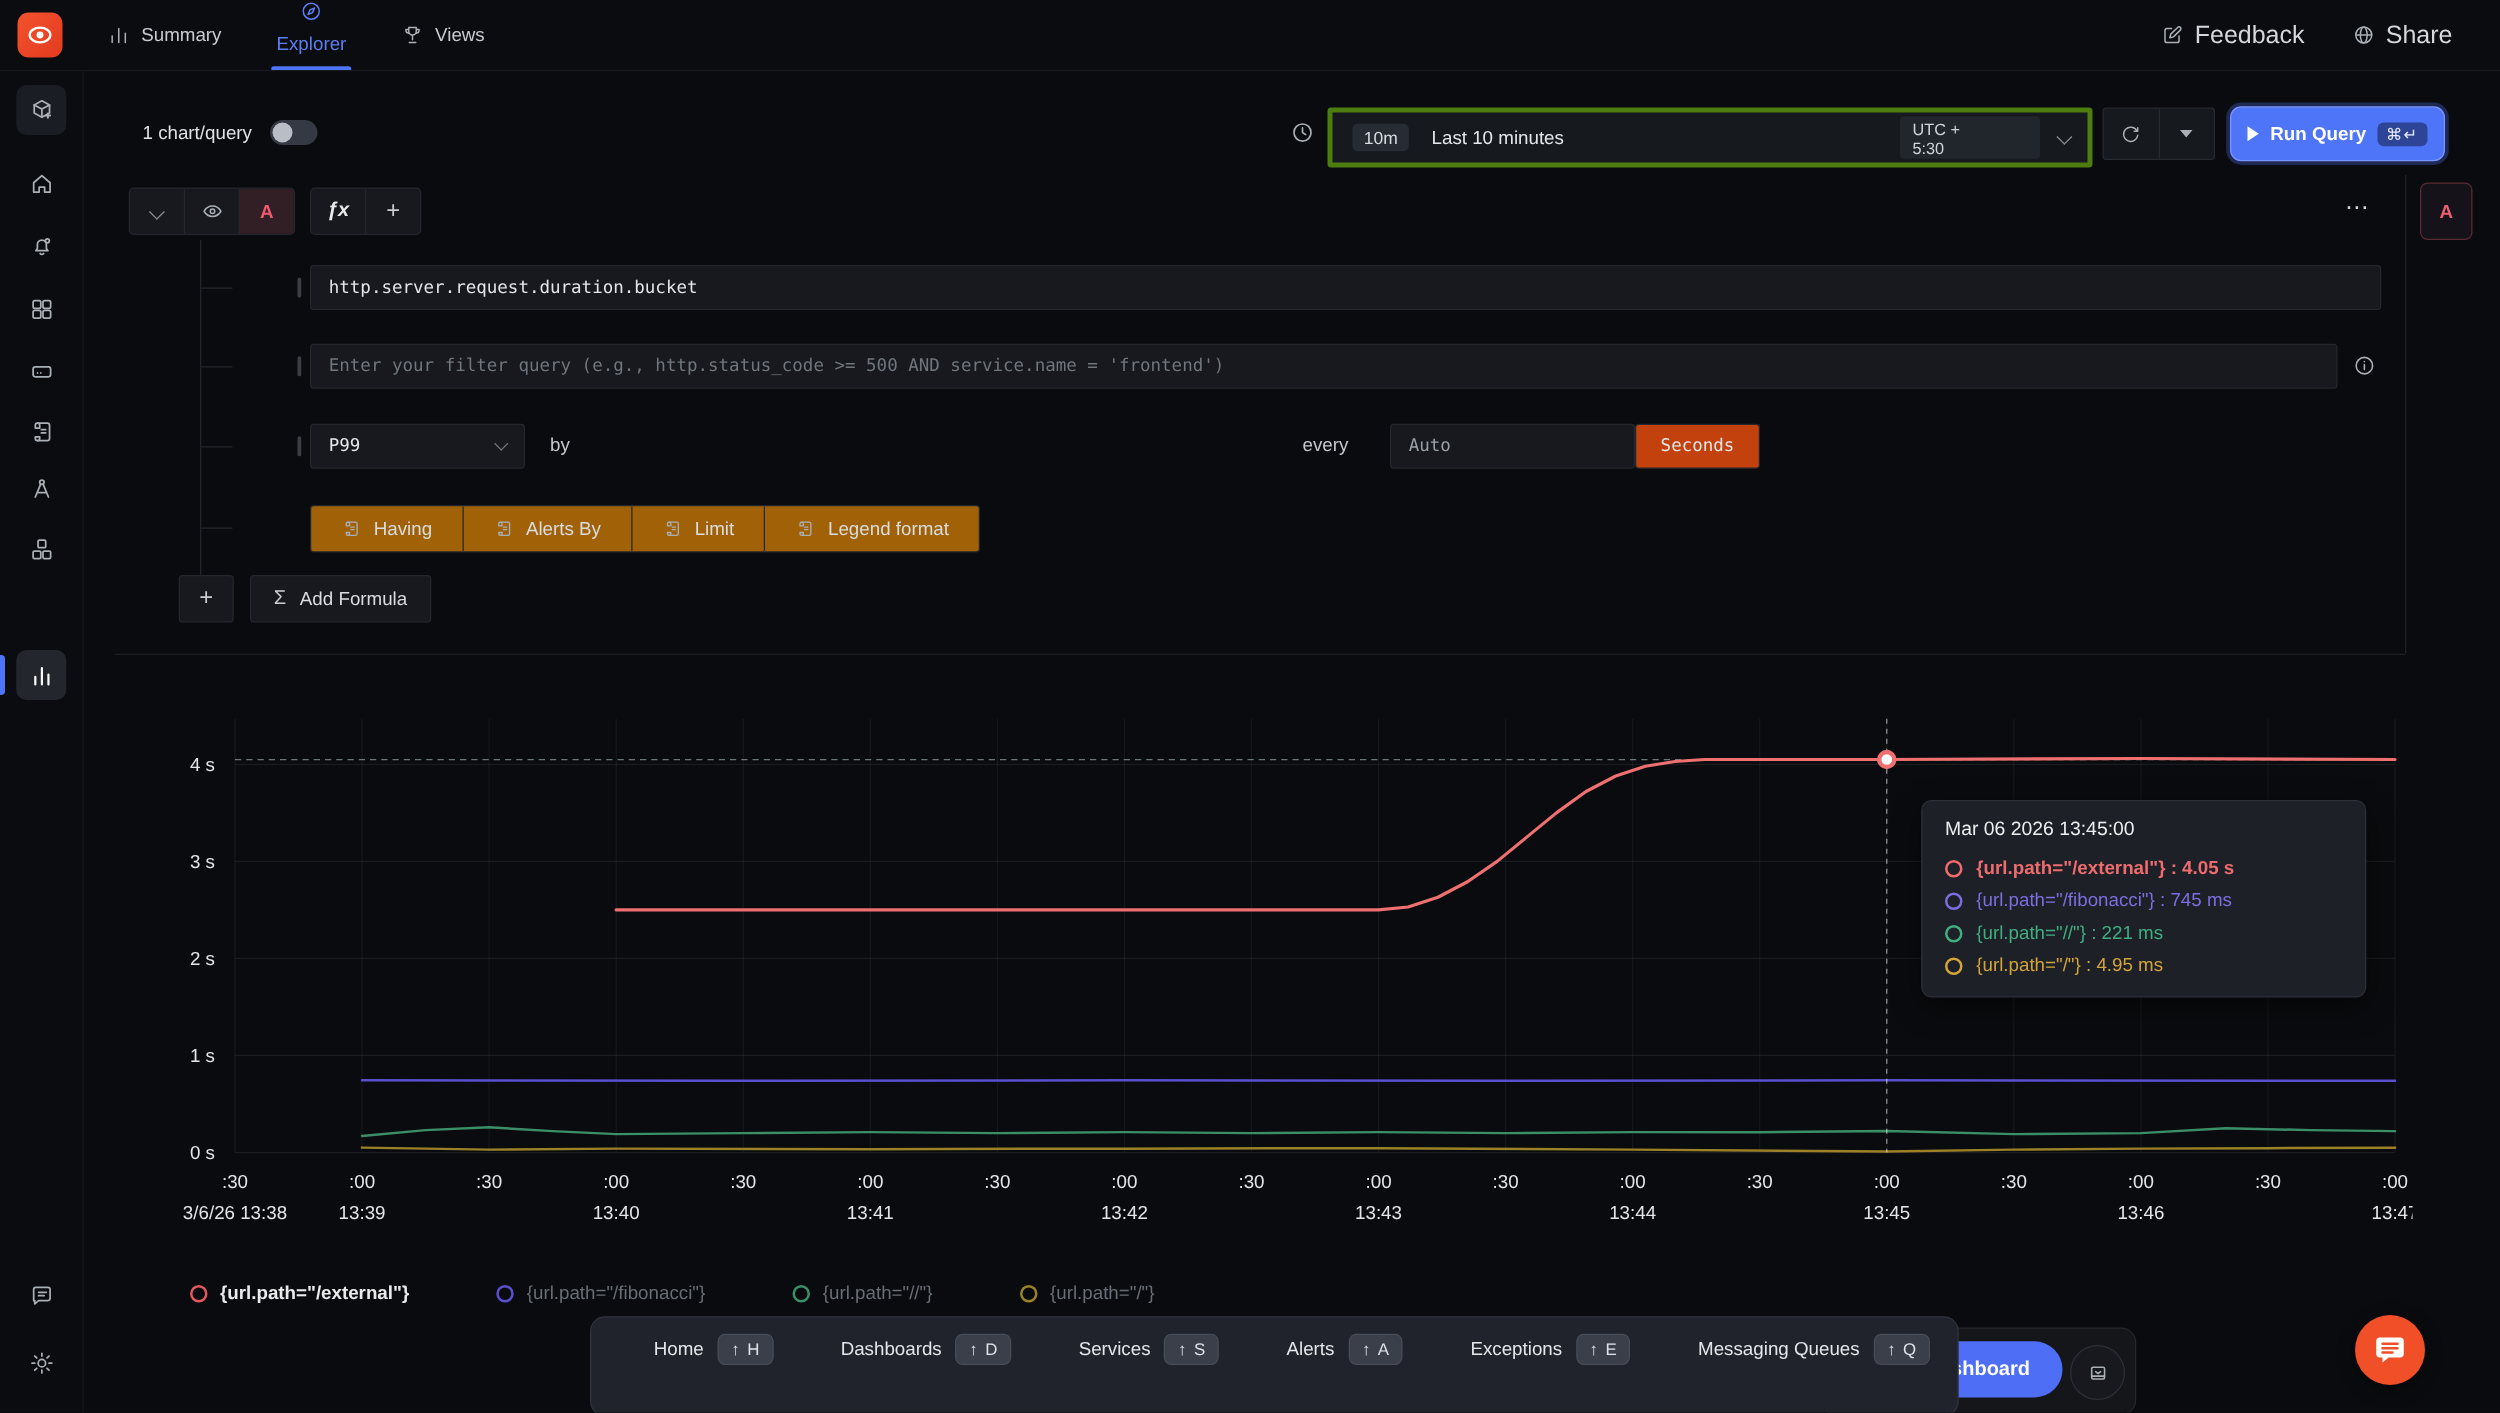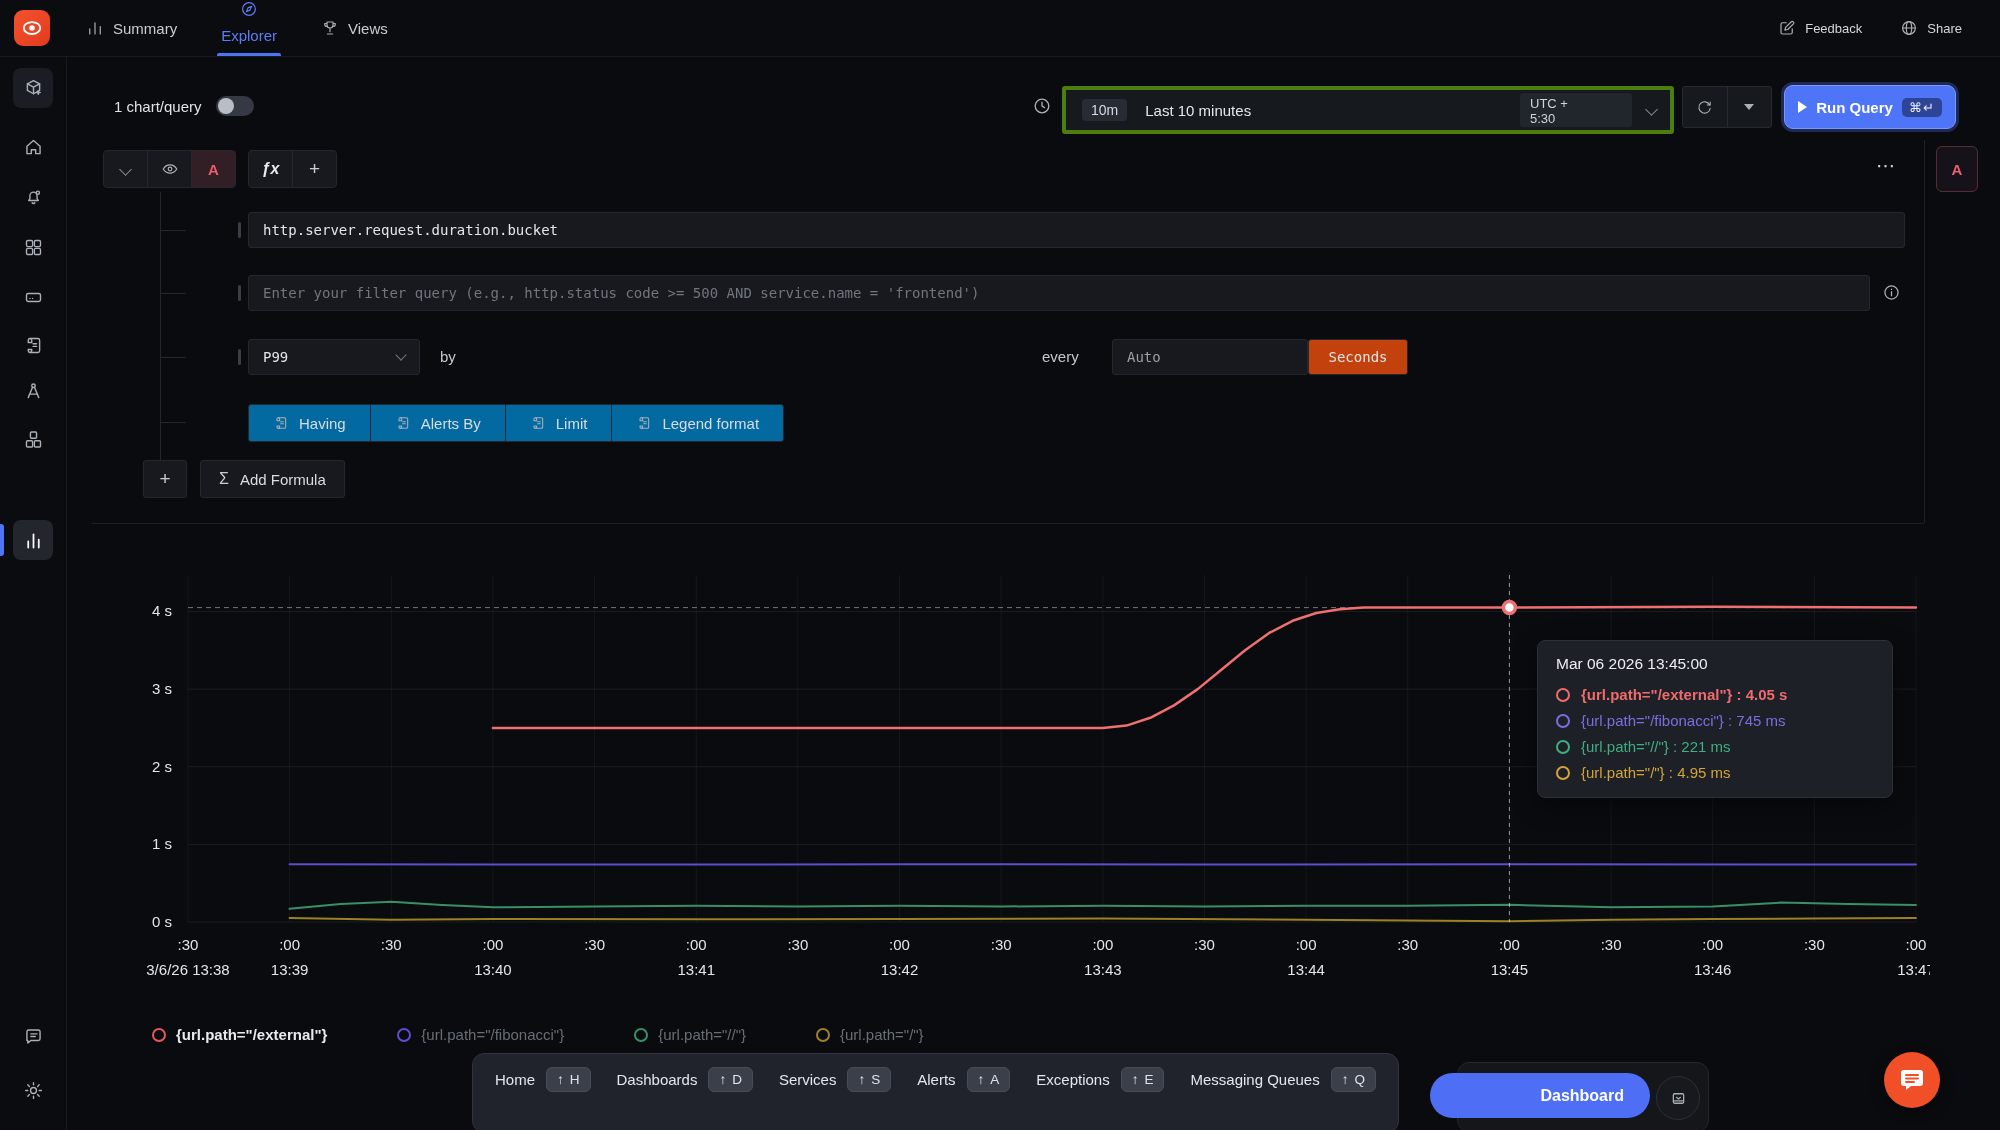--- a/index.html
+++ b/index.html
@@ -12,21 +12,21 @@
   
   .topnav{position:absolute;left:0;top:0;width:2000px;height:56px;background:#0b0c0f;border-bottom:1px solid #17191d;z-index:30;}
   .logo{position:absolute;left:14px;top:10px;width:36px;height:36px;border-radius:9px;
     background:linear-gradient(135deg,#f4522e,#e23b1e);display:flex;align-items:center;justify-content:center;}
   .tabs{position:absolute;left:86px;top:0;height:56px;display:flex;gap:44px;}
   .tab{display:flex;align-items:center;gap:9px;height:56px;font-size:15px;color:#c8ccd2;position:relative;cursor:pointer;}
   .tab.active{color:#5b7ef5;flex-direction:column;}
   .tab.active::after{content:"";position:absolute;left:-4px;right:-4px;bottom:0;height:3px;background:#4e74f8;border-radius:2px 2px 0 0;}
   .tab.active .icon{stroke:#5b7ef5;}
   .nav-right{position:absolute;right:38px;top:0;height:56px;display:flex;gap:38px;align-items:center;}
-  .nav-act{display:flex;align-items:center;gap:9px;font-size:13px;color:#d4d7db;cursor:pointer;}
+  .nav-act{display:flex;align-items:center;gap:9px;font-size:20px;color:#d4d7db;cursor:pointer;}
 
   
   .sidebar{position:absolute;left:0;top:56px;width:66px;height:1074px;background:#0b0c0f;border-right:1px solid #17191d;z-index:25;}
   .side-item{position:absolute;left:13px;width:40px;height:40px;border-radius:8px;display:flex;align-items:center;justify-content:center;cursor:pointer;}
   .side-item.hl{background:#1a1d23;}
   .side-item.active{background:#23262d;}
   .side-item.active .icon{stroke:#ffffff;}
   .active-bar{position:absolute;left:0;width:4px;border-radius:0 3px 3px 0;background:#4e74f8;}
 
   
@@ -61,21 +61,21 @@
   .handle{position:absolute;left:238px;width:3px;height:16px;background:#3a3f47;border-radius:2px;}
   .qinput{position:absolute;left:248px;height:36px;background:#17191e;border:1px solid #24272d;border-radius:3px;
     font-family:"DejaVu Sans Mono",monospace;font-size:14px;color:#e3e6e9;padding:0 14px;box-sizing:border-box;display:flex;align-items:center;}
   input.qinput{outline:none;}
   input.qinput::placeholder{color:#70767e;}
   .select{cursor:pointer;justify-content:space-between;}
   .sel-chev{width:7px;height:7px;border-right:1.5px solid #70767e;border-bottom:1.5px solid #70767e;transform:rotate(45deg);margin-top:-4px;}
   .inline-lbl{position:absolute;font-size:15px;color:#c4c8cd;}
   .tag{background:#2b2f37;border-radius:4px;padding:3px 8px;font-size:13.5px;color:#e3e6e9;display:flex;align-items:center;gap:7px;}
   .tag .x{color:#9aa0a8;cursor:pointer;font-size:14px;}
-  .optrow{position:absolute;left:248px;top:404px;height:36px;display:flex;background:#0369a1;border:1px solid #24272d;border-radius:3px;overflow:hidden;}
+  .optrow{position:absolute;left:248px;top:404px;height:36px;display:flex;background:#a16207;border:1px solid #24272d;border-radius:3px;overflow:hidden;}
   .optbtn{display:flex;align-items:center;gap:10px;padding:0 24px;font-size:15px;color:#d9dce0;cursor:pointer;}
   .optbtn+.optbtn{border-left:1px solid #24272d;}
   .addplus{position:absolute;left:143px;top:460px;width:42px;height:36px;background:#17191e;border:1px solid #24272d;border-radius:3px;
     color:#c9cdd2;font-size:19px;display:flex;align-items:center;justify-content:center;cursor:pointer;}
   .addformula{position:absolute;left:200px;top:460px;height:36px;background:#17191e;border:1px solid #24272d;border-radius:3px;
     display:flex;align-items:center;gap:11px;padding:0 18px;font-size:15px;color:#d9dce0;cursor:pointer;}
   .sigma{font-size:16px;color:#c9cdd2;}
   .ellipsis{position:absolute;left:1876px;top:154px;color:#cfd3d8;font-size:19px;letter-spacing:2px;cursor:pointer;}
   .rail{position:absolute;left:1924px;top:140px;width:1px;height:383px;background:#1d2025;}
   .railA{position:absolute;left:1936px;top:146px;width:40px;height:44px;border:1px solid #5a2b35;border-radius:6px;background:#16121a;
@@ -96,21 +96,21 @@
   .leg-item.active{color:#e8eaec;font-weight:600;}
 
   
   .mini-panel{position:absolute;left:1457px;top:1062px;width:250px;height:68px;background:#141619;border:1px solid #24272c;border-radius:12px;z-index:4;}
   .dash-pill{position:absolute;left:-28px;top:10px;width:220px;height:45px;border-radius:23px;background:#4e6ef5;color:#fff;
     font-size:16px;font-weight:600;display:flex;align-items:center;justify-content:flex-end;padding-right:26px;box-sizing:border-box;cursor:pointer;}
   .hint-btn{position:absolute;left:198px;top:13px;width:42px;height:42px;border-radius:50%;background:#17191e;border:1px solid #2c3036;
     display:flex;align-items:center;justify-content:center;cursor:pointer;}
   .cmdbar{position:absolute;left:472px;top:1053px;height:80px;background:#20232b;border:1px solid #30343d;border-radius:12px;
     display:flex;align-items:flex-start;gap:26px;padding:13px 22px 0;z-index:6;box-sizing:border-box;}
-  .cmd-item{display:flex;align-items:center;gap:11px;cursor:pointer;}
+  .cmd-item{display:flex;align-items:center;gap:11px;cursor:pointer;margin-left:28px;}
   .cmd-label{font-size:15px;color:#e3e6ea;}
   .cmd-badge{background:#3a3f49;border:1px solid #474d58;border-radius:6px;padding:4px 10px;font-size:13.5px;color:#dfe3e8;display:flex;gap:6px;align-items:center;}
   .chat-bubble{position:absolute;left:1884px;top:1052px;width:56px;height:56px;border-radius:50%;background:#f14f28;z-index:12;
     display:flex;align-items:center;justify-content:center;box-shadow:0 4px 14px rgba(0,0,0,.4);cursor:pointer;}
 </style>
 </head>
 <body>
 
 <div id="app">
 

